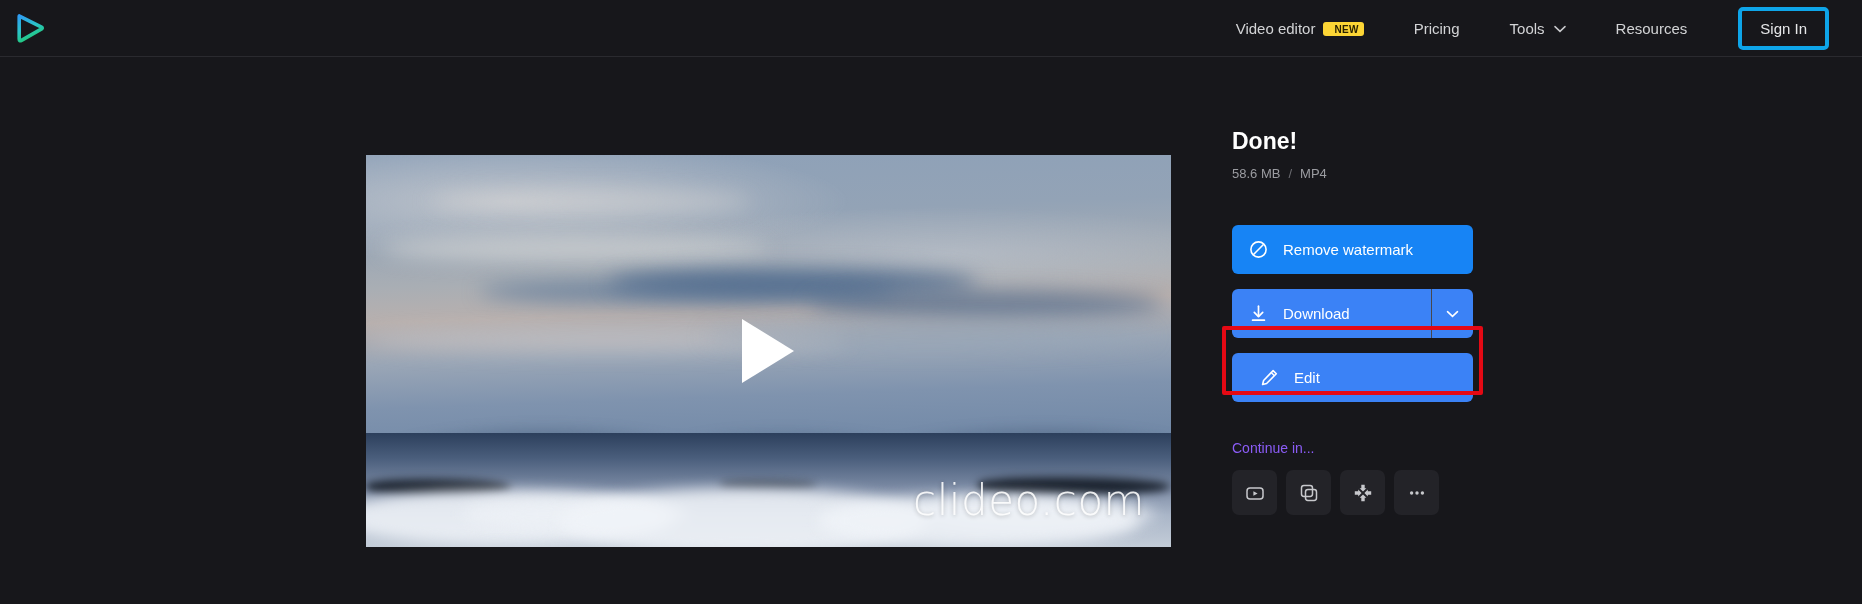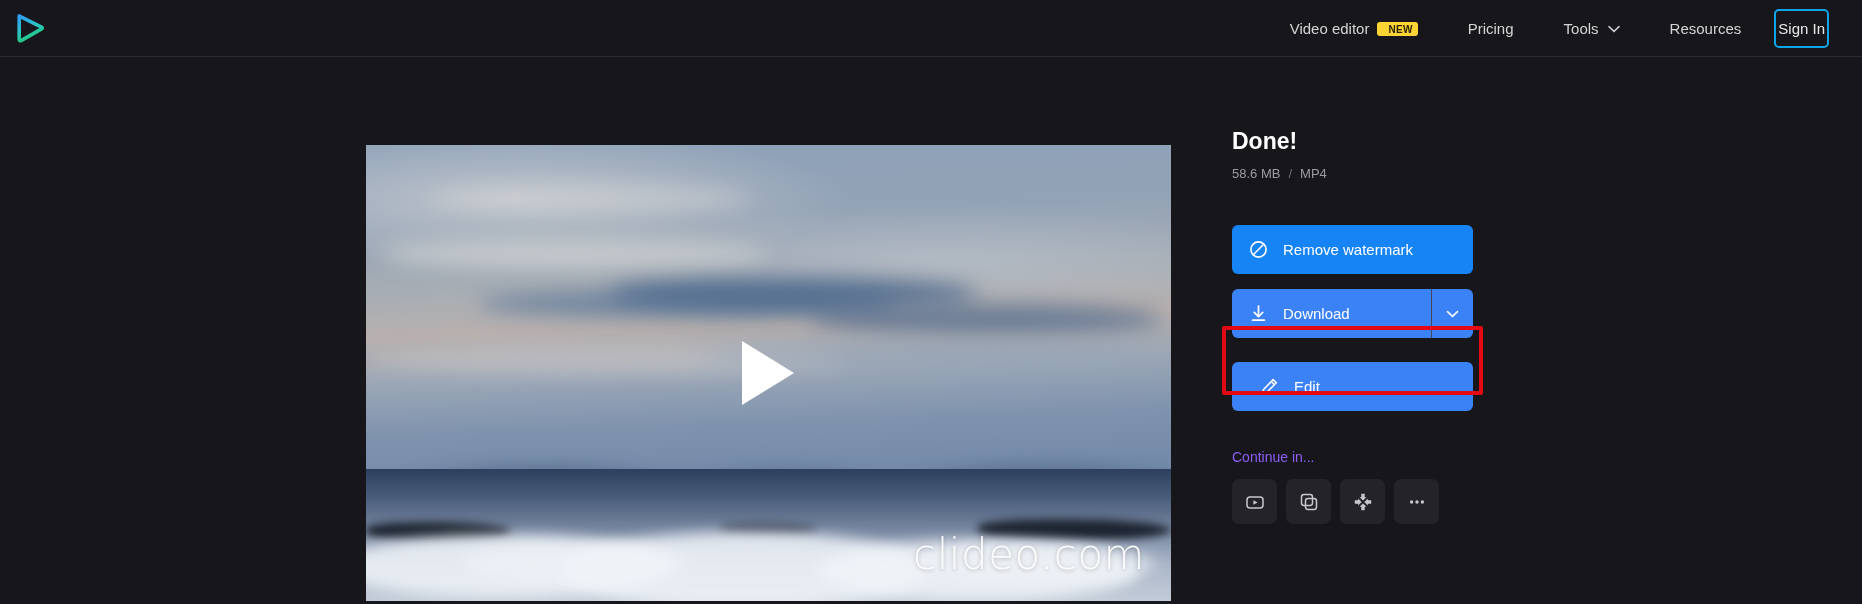--- a/index.html
+++ b/index.html
@@ -61,46 +61,47 @@
     margin-left: 8px;
     letter-spacing: 0.3px;
     line-height: 11px;
   }
   .chev {
     margin-left: 9px;
     display: inline-flex;
     align-items: center;
   }
   .signin {
-    border: 2px solid #0ea5e9;
+    border: 4px solid #0ea5e9;
     border-radius: 5px;
     color: #e6e7e9;
     font-size: 15px;
-    padding: 9px 2px;
+    padding: 9px 18px;
+    margin-left: 18px;
     cursor: pointer;
     background: transparent;
     line-height: 17px;
   }
 
   
   .stage {
     position: absolute;
     top: 57px; left: 0;
     width: 1862px;
     height: 547px;
     background: #17171b;
   }
 
   
   .video-wrap {
     position: absolute;
     left: 366px;
-    top: 88px;
+    top: 98px;
     width: 805px;
-    height: 456px;
+    height: 392px;
     overflow: hidden;
     background: #0b0f18;
   }
   .sky {
     position: absolute;
     left: 0; top: 0;
     width: 100%;
     height: 74%;
     background:
       radial-gradient(ellipse 60% 30% at 18% 16%, rgba(226,222,220,0.55), rgba(226,222,220,0) 70%),
@@ -251,21 +252,21 @@
     position: absolute;
     right: 0; top: 0;
     width: 42px;
     height: 49px;
     display: flex;
     align-items: center;
     justify-content: center;
     border-left: 1px solid #47474e;
     cursor: pointer;
   }
-  .btn-edit { margin-top: 24px; padding-left: 28px; }
+  .btn-edit { margin-top: 15px; padding-left: 28px; }
 
   .continue-label {
     margin-top: 38px;
     color: #8b5cf6;
     font-size: 14px;
   }
   .tool-row {
     margin-top: 14px;
     display: flex;
     gap: 9px;

